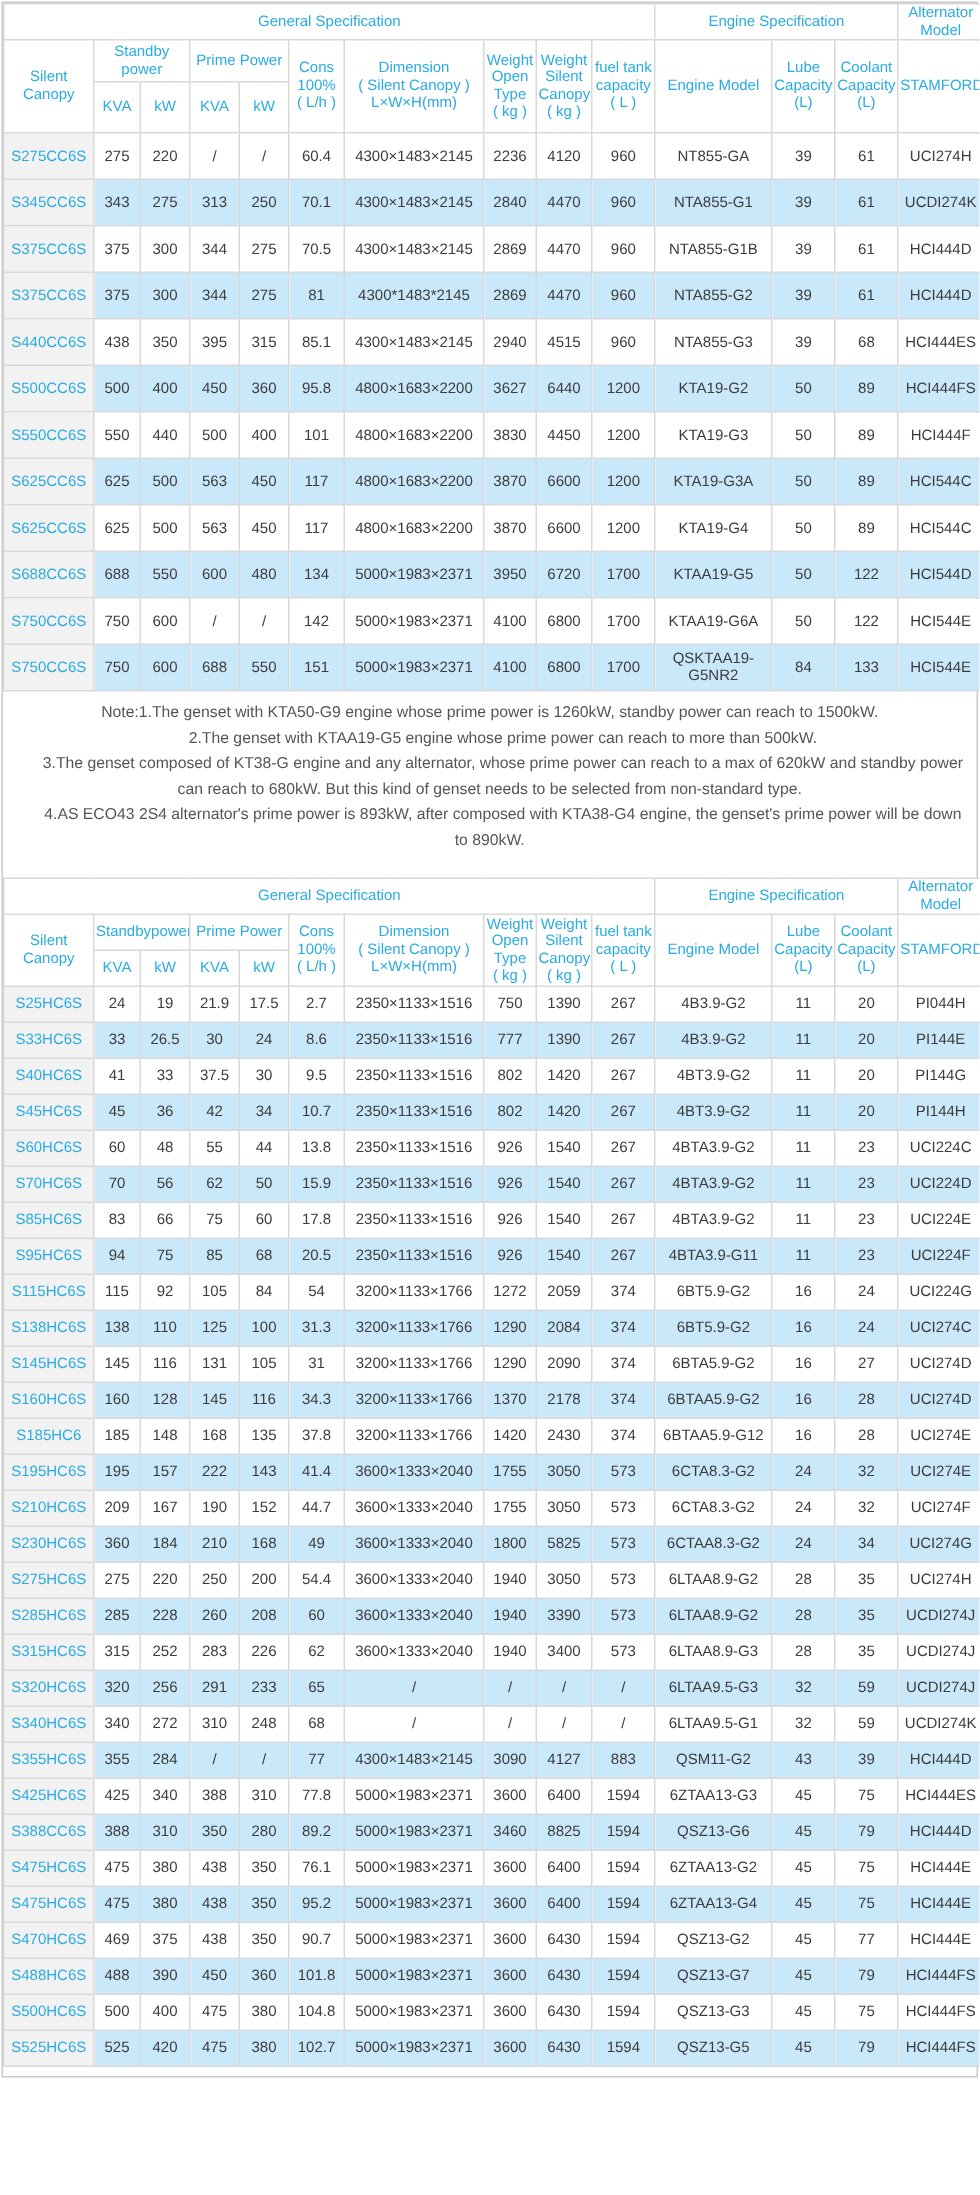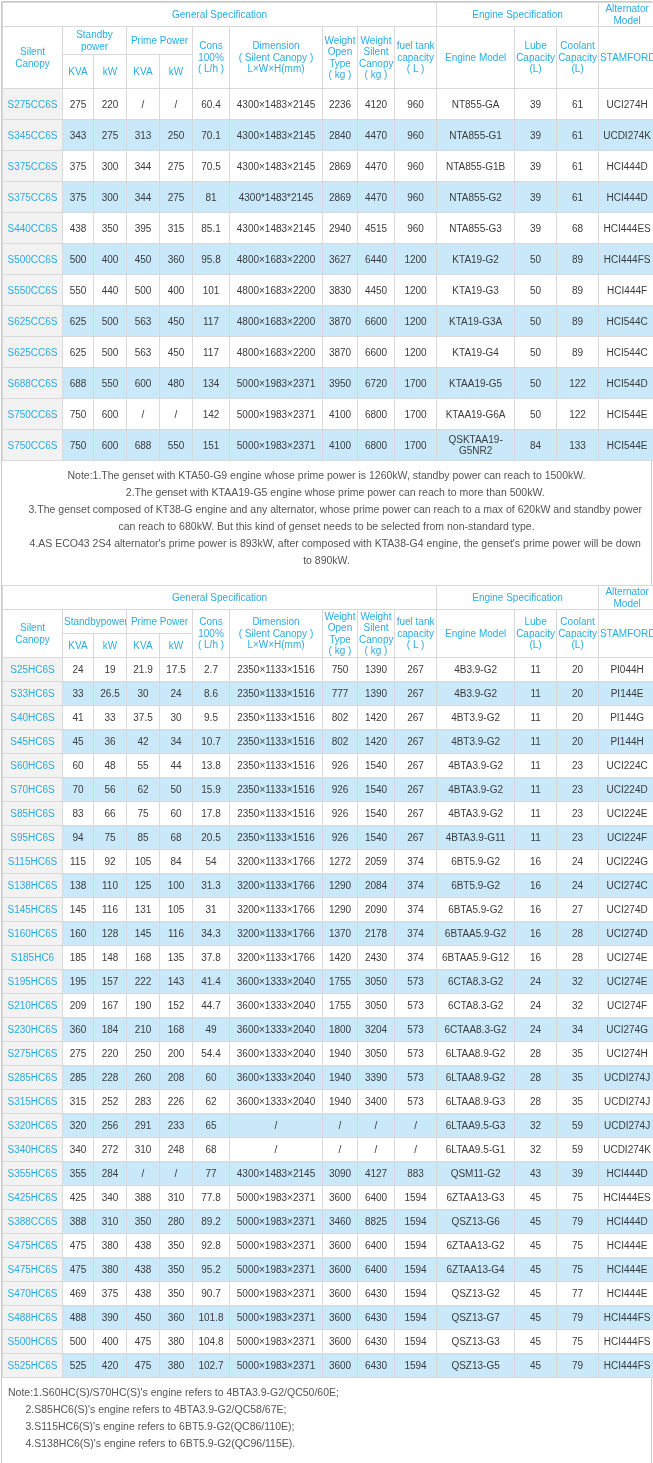--- a/index.html
+++ b/index.html
@@ -640,21 +640,21 @@
         </tr>
         <tr class="alt">
           <td class="model"><a href="#" class="model-link">S230HC6S</a></td>
           <td>360</td>
           <td>184</td>
           <td>210</td>
           <td>168</td>
           <td>49</td>
           <td>3600×1333×2040</td>
           <td>1800</td>
-          <td>3204</td>
+          <td>5825</td>
           <td>573</td>
           <td>6CTAA8.3-G2</td>
           <td>24</td>
           <td>34</td>
           <td>UCI274G</td>
         </tr>
         <tr>
           <td class="model"><a href="#" class="model-link">S275HC6S</a></td>
           <td>275</td>
           <td>220</td>
@@ -781,21 +781,21 @@
           <td>45</td>
           <td>79</td>
           <td>HCI444D</td>
         </tr>
         <tr>
           <td class="model"><a href="#" class="model-link">S475HC6S</a></td>
           <td>475</td>
           <td>380</td>
           <td>438</td>
           <td>350</td>
-          <td>92.8</td>
+          <td>76.1</td>
           <td>5000×1983×2371</td>
           <td>3600</td>
           <td>6400</td>
           <td>1594</td>
           <td>6ZTAA13-G2</td>
           <td>45</td>
           <td>75</td>
           <td>HCI444E</td>
         </tr>
         <tr class="alt">
@@ -874,18 +874,14 @@
           <td>6430</td>
           <td>1594</td>
           <td>QSZ13-G5</td>
           <td>45</td>
           <td>79</td>
           <td>HCI444FS</td>
         </tr>
       </tbody>
   </table>
 
-  <div class="note">Note:1.S60HC(S)/S70HC(S)'s engine refers to 4BTA3.9-G2/QC50/60E;
-      2.S85HC6(S)'s engine refers to 4BTA3.9-G2/QC58/67E;
-      3.S115HC6(S)'s engine refers to 6BT5.9-G2(QC86/110E);
-      4.S138HC6(S)'s engine refers to 6BT5.9-G2(QC96/115E).</div>
 
 </div>
 
 </body></html>

